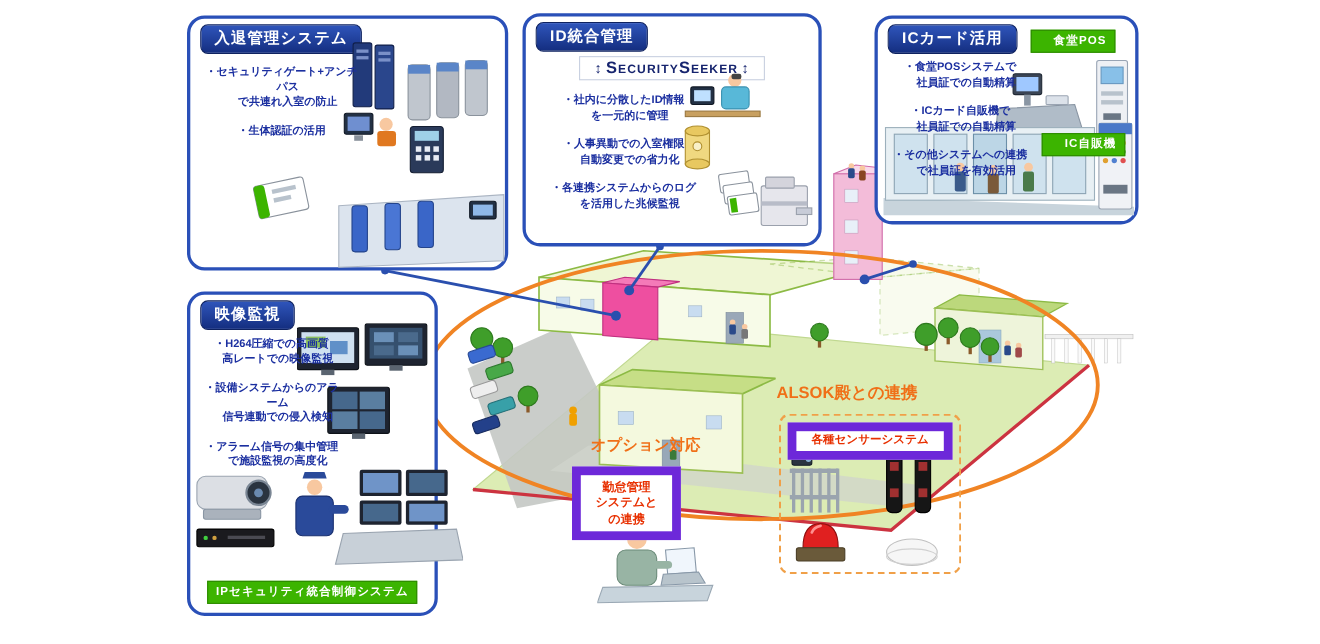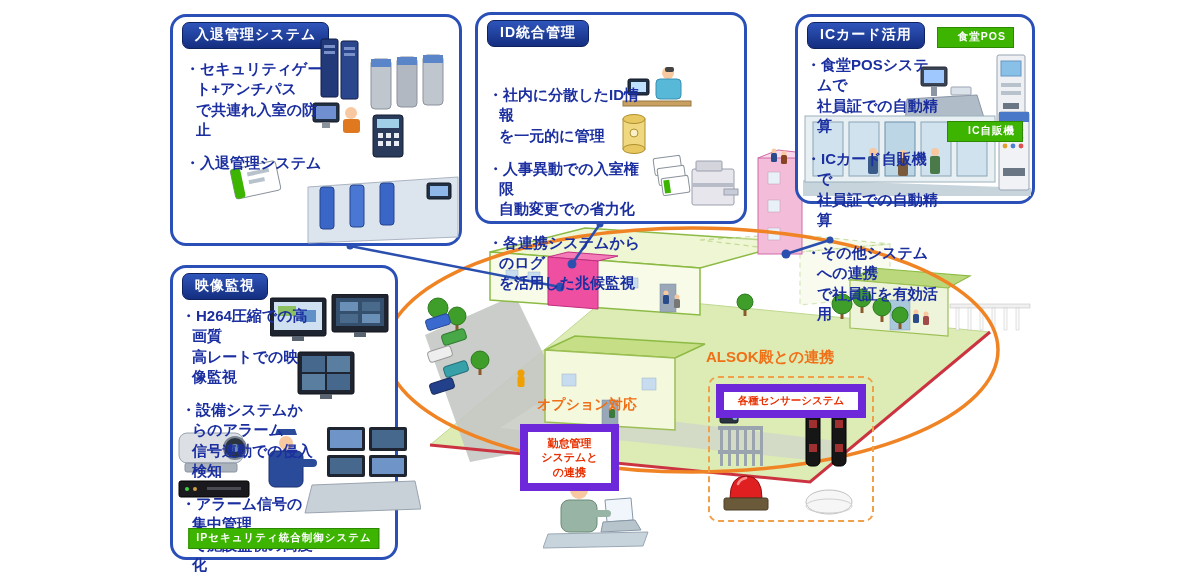--- a/index.html
+++ b/index.html
@@ -1,26 +1,26 @@
 <!DOCTYPE html>
 <html><head>
 <meta charset="utf-8">
 <style>
   * { margin:0; padding:0; box-sizing:border-box; }
   html,body { background:#ffffff; font-family:"Liberation Sans","DejaVu Sans",sans-serif; }
   #stage { position:relative; width:1200px; height:585px; background:#fff; overflow:hidden; }
 
   #scene { position:absolute; left:330px; top:110px; z-index:1; }
 
-  .panel { position:absolute; background:#fff; border:3px solid #2a50b8; border-radius:16px; z-index:2; }
+  .panel { position:absolute; background:#fff; border:3px solid #2a50b8; border-radius:16px; z-index:2;text-align:center; }
   .title-badge { position:absolute; top:5px; left:9px; background:linear-gradient(#2f55bb,#142e80); color:#fff;
                  font-weight:bold; font-size:14px; padding:3px 12px 4px; border-radius:7px; letter-spacing:1px;
                  border:1px solid #0e2260; white-space:nowrap; }
   .bullets { position:absolute; z-index:2; }
-  .bullet { color:#1b2fa0; font-weight:bold; font-size:15px; line-height:1.35; margin-bottom:13px;
+  .bullet { color:#1b2fa0; font-weight:bold; font-size:10px; line-height:1.35; margin-bottom:13px;
             padding-left:11px; text-indent:-11px; white-space:pre-line; }
   .green-badge { position:absolute; background:#3cb400; border:1px solid #2d8a00; color:#fff; font-weight:bold;
                  font-size:10.5px; padding:2px 7px 3px; letter-spacing:1px; white-space:nowrap; z-index:3; }
   .art { position:absolute; z-index:1; }
 
   .logo { position:absolute; top:36px; left:50%; transform:translateX(-50%); border:1px solid #c8d0e0;
           background:#fff; padding:1px 10px 2px; color:#16246e; font-weight:bold; font-size:15px;
           letter-spacing:1px; font-variant:small-caps; white-space:nowrap; }
   .logo .arrow { color:#16246e; font-size:13px; padding:0 3px; font-variant:normal; }
 
@@ -164,21 +164,21 @@
       <circle cx="500" cy="130" r="3.5" fill="#2a4fae" stroke="none"></circle>
       <circle cx="456" cy="144" r="4.5" fill="#2a4fae" stroke="none"></circle>
     </g>
   </svg>
 
   <section class="panel" style="left:170px; top:14px; width:292px; height:232px;">
     <div class="title-badge">入退管理システム</div>
     <div class="bullets" style="left:12px; top:42px; width:142px;">
       <div class="bullet">・セキュリティゲート+アンチパス
 で共連れ入室の防止</div>
-      <div class="bullet">・入退管理システム</div>
+      <div class="bullet">・生体認証の活用</div>
     </div>
     <svg class="art" style="left:2px; top:20px;" width="286" height="208" viewBox="0 0 286 208">
       <g>
         <rect x="146" y="2" width="17" height="58" rx="2" fill="#223a7a" stroke="#101f4a"></rect>
         <rect x="166" y="4" width="17" height="58" rx="2" fill="#2a468c" stroke="#101f4a"></rect>
         <rect x="149" y="8" width="11" height="3" fill="#7a90c8"></rect>
           <rect x="149" y="14" width="11" height="3" fill="#7a90c8"></rect>
         <rect x="169" y="10" width="11" height="3" fill="#7a90c8"></rect>
           <rect x="169" y="16" width="11" height="3" fill="#7a90c8"></rect>
       </g>
@@ -219,20 +219,23 @@
         <rect x="175" y="148" width="14" height="42" rx="3" fill="#4a76d4" stroke="#24448c"></rect>
         <rect x="205" y="146" width="14" height="42" rx="3" fill="#3a66c8" stroke="#24448c"></rect>
         <rect x="252" y="146" width="24" height="16" rx="2" fill="#223044" stroke="#101824"></rect>
         <rect x="255" y="149" width="18" height="10" fill="#8fb8e8"></rect>
       </g>
     </svg>
   </section>
 
   <section class="panel" style="left:475px; top:12px; width:272px; height:212px;">
     <div class="title-badge">ID統合管理</div>
+    <div class="logo">
+      <span class="arrow">↕</span><span>SecuritySeeker</span><span class="arrow">↕</span>
+    </div>
     <div class="bullets" style="left:10px; top:70px; width:158px;">
       <div class="bullet">・社内に分散したID情報
 を一元的に管理</div>
       <div class="bullet">・人事異動での入室権限
 自動変更での省力化</div>
       <div class="bullet">・各連携システムからのログ
 を活用した兆候監視</div>
     </div>
     <svg class="art" style="right:4px; top:46px;" width="122" height="160" viewBox="0 0 122 160">
       <g>

